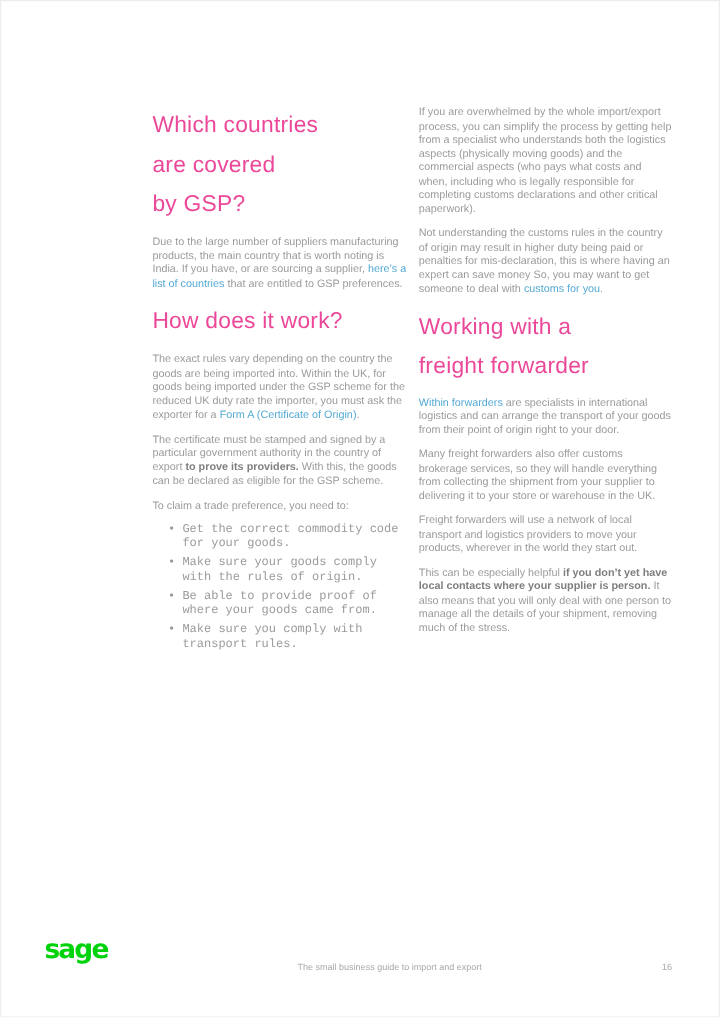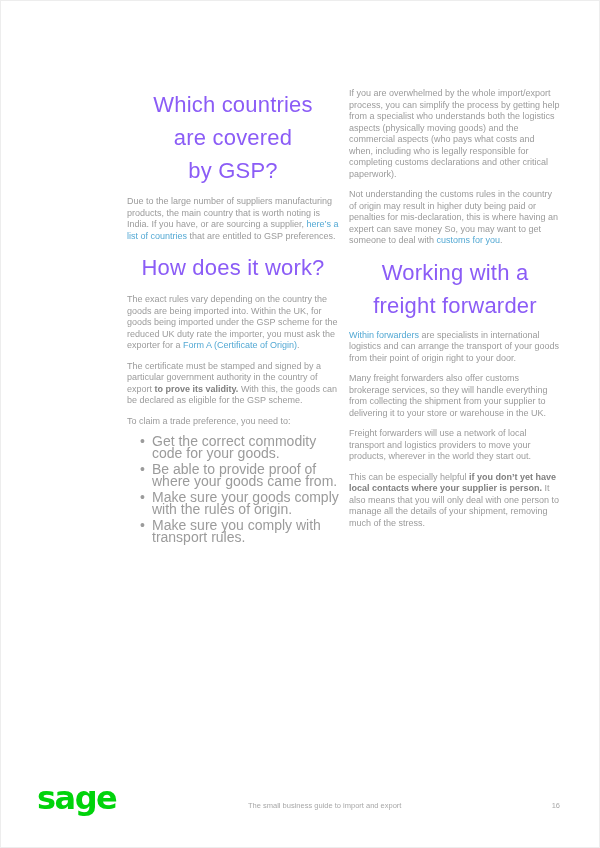--- a/index.html
+++ b/index.html
@@ -18,28 +18,27 @@
   }
   .col {
     position: absolute;
     top: 88px;
     width: 212px;
   }
   .col-left  { left: 127px; }
   .col-right { left: 349px; }
 
   .heading {
-    font-size: 22px;
+    font-size: 19px;
     line-height: 33px;
     font-weight: 400;
-    color: #8b5cf6;
+    color: #ec4899;
     letter-spacing: 0.2px;
     margin: 0 0 9px 0;
     white-space: pre-line;
-    text-align: center;
   }
   .heading-how { margin: 1px 0 10px 0; }
   .heading-freight { margin: 9px 0 8px 0; }
 
   p.body {
     font-size: 9px;
     line-height: 11.5px;
     color: #9b9b9b;
     margin: 0 0 9px 0;
   }
@@ -53,38 +52,39 @@
     cursor: pointer;
   }
 
   ul.bullets {
     margin: 5px 0 0 0;
     padding: 0 0 0 25px;
     list-style: none;
   }
   ul.bullets li {
     position: relative;
-    font-size: 14px;
+    font-size: 10px;
     line-height: 11.5px;
     color: #9b9b9b;
     margin-bottom: 5px;
+    font-family: Liberation Mono, monospace;
   }
   ul.bullets li::before {
     content: "\2022";
     position: absolute;
     left: -12px;
     color: #9b9b9b;
   }
 
   .sage-logo {
     position: absolute;
     left: 37px;
     top: 779px;
     font-family: "DejaVu Sans", sans-serif;
-    font-size: 32px;
+    font-size: 22px;
     font-weight: bold;
     letter-spacing: -1.5px;
     color: #00d30b;
   }
   .footer-title {
     position: absolute;
     left: 248px;
     top: 801px;
     font-size: 7.5px;
     color: #a8a8a8;
@@ -106,29 +106,29 @@
     <h1 class="heading">Which countries
 are covered
 by GSP?</h1>
 
     <p class="body"><span>Due to the large number of suppliers manufacturing products, the main country that is worth noting is India. If you have, or are sourcing a supplier, </span><a class="link">here’s a list of countries</a><span> that are entitled to GSP preferences.</span></p>
 
     <h1 class="heading heading-how">How does it work?</h1>
 
     <p class="body"><span>The exact rules vary depending on the country the goods are being imported into. Within the UK, for goods being imported under the GSP scheme for the reduced UK duty rate the importer, you must ask the exporter for a </span><a class="link">Form A (Certificate of Origin)</a><span>.</span></p>
 
-    <p class="body"><span>The certificate must be stamped and signed by a particular government authority in the country of export </span><span class="bold">to prove its validity.</span><span> With this, the goods can be declared as eligible for the GSP scheme.</span></p>
+    <p class="body"><span>The certificate must be stamped and signed by a particular government authority in the country of export </span><span class="bold">to prove its providers.</span><span> With this, the goods can be declared as eligible for the GSP scheme.</span></p>
 
 
     <p class="body">To claim a trade preference, you need to:</p>
 
     <ul class="bullets">
       <li>Get the correct commodity code for your goods.</li>
+      <li>Make sure your goods comply with the rules of origin.</li>
       <li>Be able to provide proof of where your goods came from.</li>
-      <li>Make sure your goods comply with the rules of origin.</li>
       <li>Make sure you comply with transport rules.</li>
     </ul>
   </div>
 
   <div class="col col-right">
     <p class="body">If you are overwhelmed by the whole import/export process, you can simplify the process by getting help from a specialist who understands both the logistics aspects (physically moving goods) and the commercial aspects (who pays what costs and when, including who is legally responsible for completing customs declarations and other critical paperwork).</p>
 
     <p class="body"><span>Not understanding the customs rules in the country of origin may result in higher duty being paid or penalties for mis-declaration, this is where having an expert can save money So, you may want to get someone to deal with </span><a class="link">customs for you</a><span>.</span></p>
 
     <h1 class="heading heading-freight">Working with a

